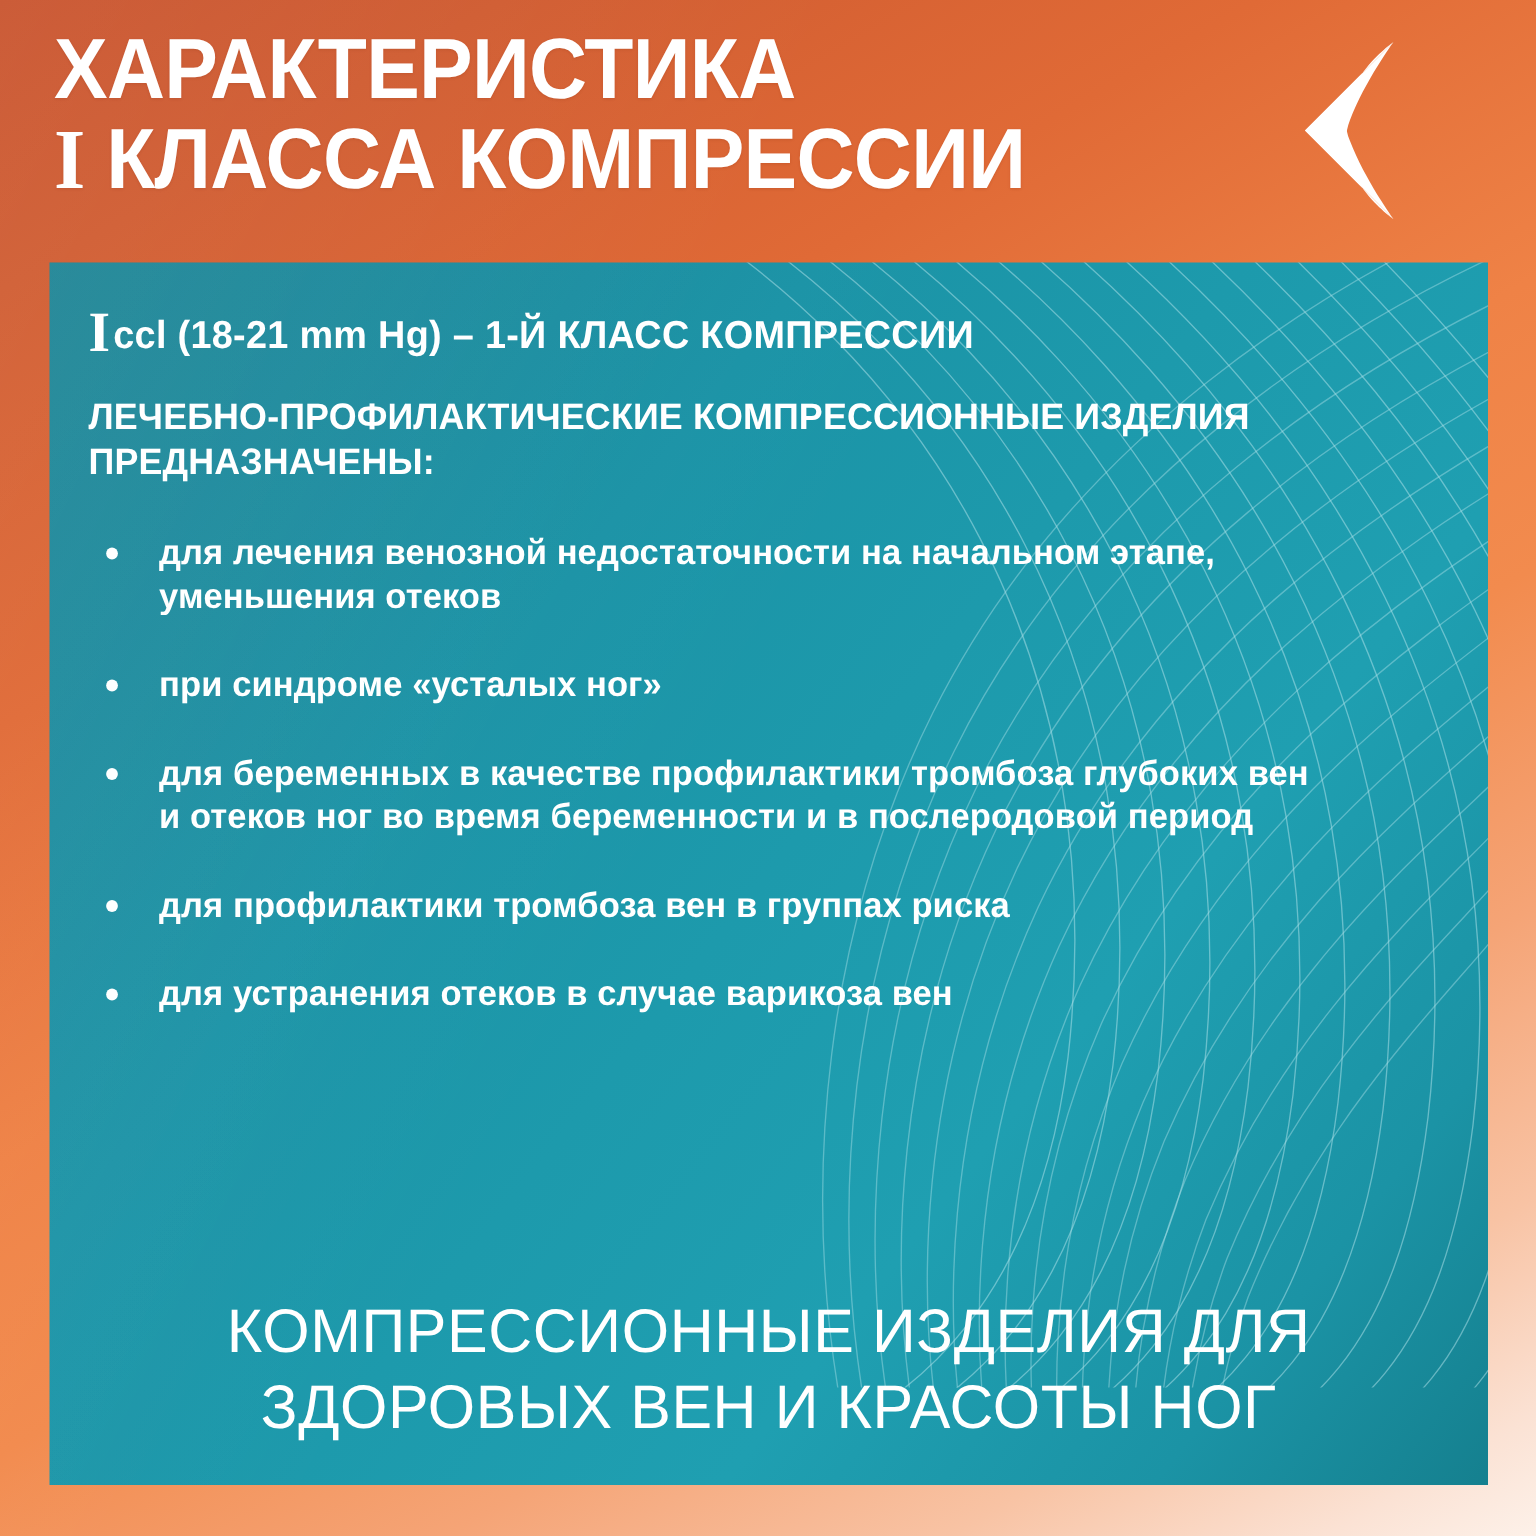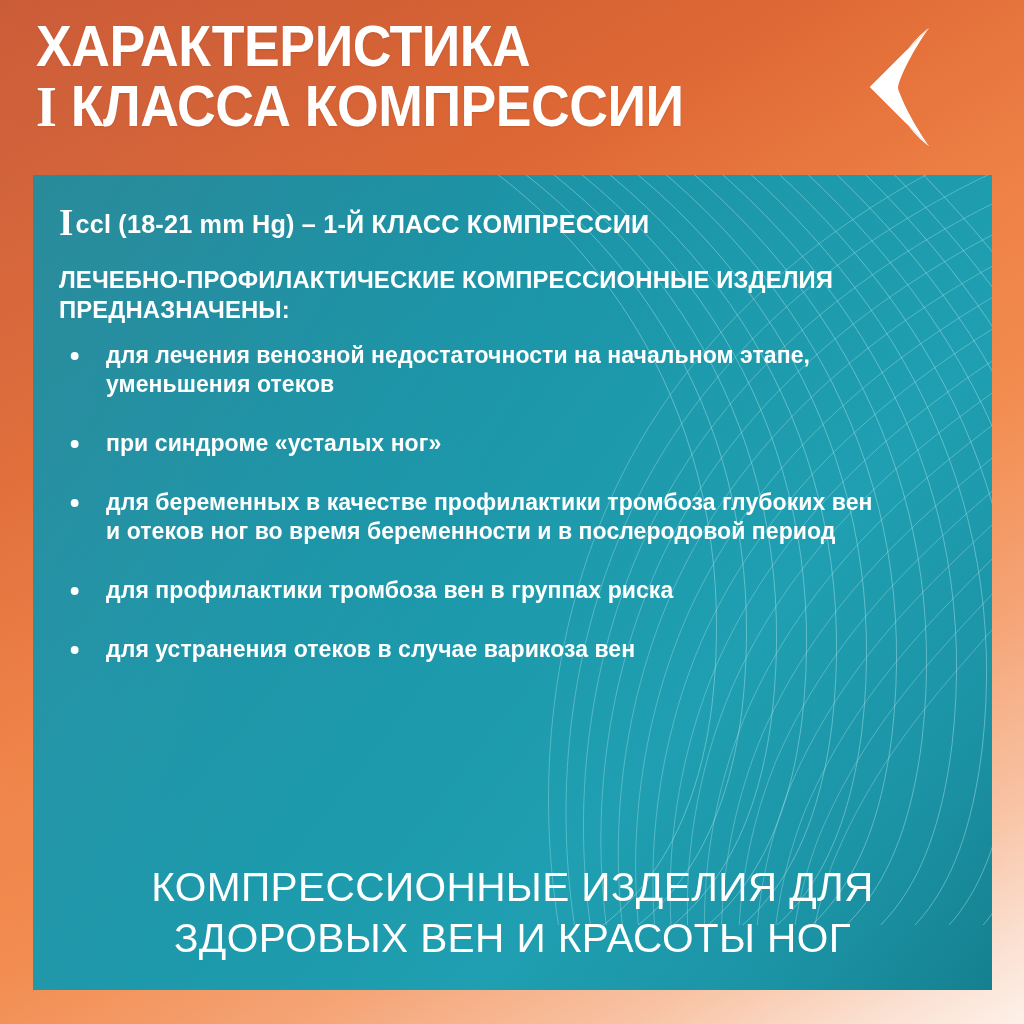--- a/index.html
+++ b/index.html
@@ -126,21 +126,21 @@
     font-size:24.5px;
     font-weight:bold;
     line-height:30px;
     letter-spacing:.1px;
     width:860px;
     transform:scaleX(.975);
     transform-origin:left top;
   }
 
   .bullets{
-    margin-top:16px;
+    margin-top:30px;
     list-style:none;
   }
   .bullet{
     position:relative;
     padding-left:48px;
     margin-bottom:30px;
     color:#ffffff;
     font-size:23.5px;
     font-weight:bold;
     line-height:29px;

